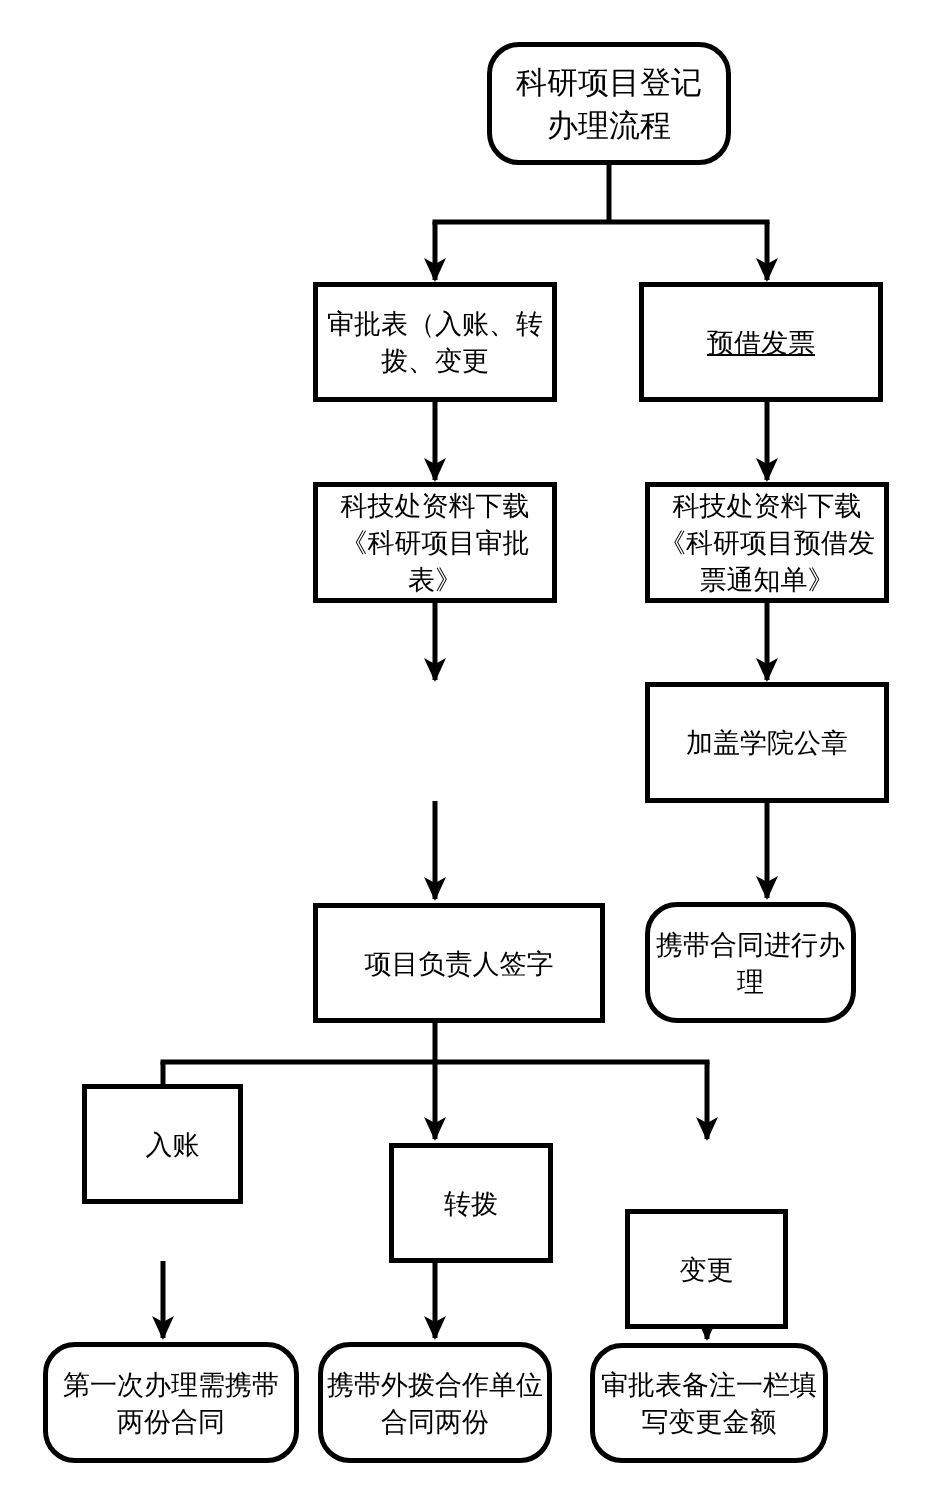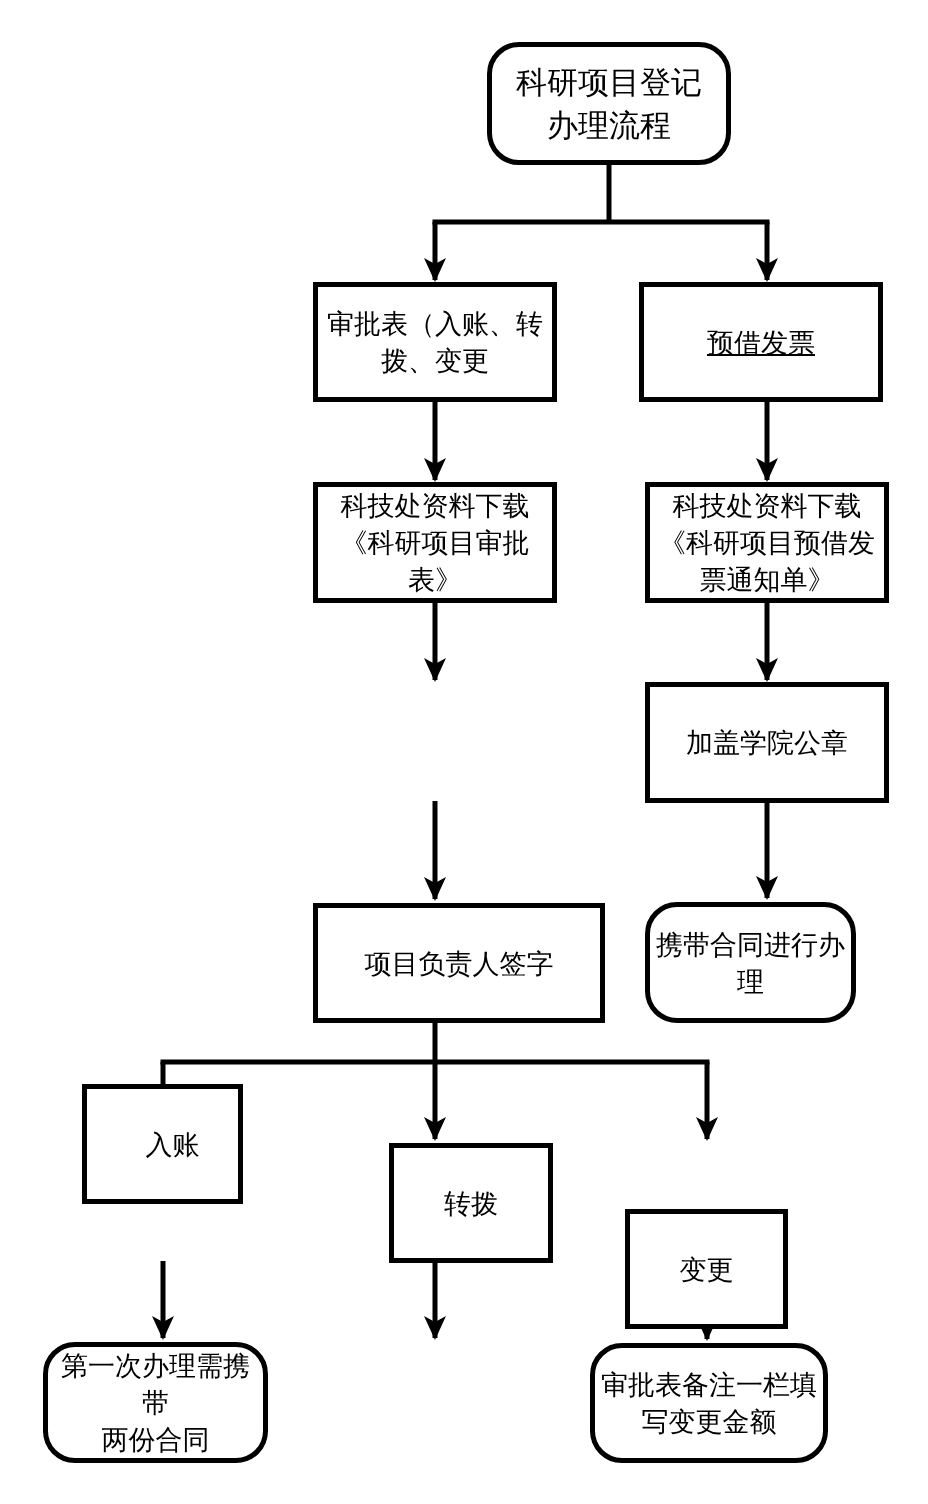--- a/index.html
+++ b/index.html
@@ -45,21 +45,21 @@
   .n-invoice  { left: 639px; top: 282px;  width: 244px; height: 120px; text-decoration: underline; }
   .n-dlleft   { left: 313px; top: 482px;  width: 244px; height: 121px; }
   .n-dlright  { left: 645px; top: 482px;  width: 244px; height: 121px; }
   .n-sealleft { left: 313px; top: 682px;  width: 244px; height: 121px; }
   .n-sealright{ left: 645px; top: 682px;  width: 244px; height: 121px; }
   .n-sign     { left: 313px; top: 903px;  width: 292px; height: 120px; }
   .n-contract { left: 645px; top: 902px;  width: 211px; height: 121px; }
   .n-ruzhang  { left: 82px;  top: 1084px; width: 161px; height: 120px; padding-left: 20px; }
   .n-zhuanbo  { left: 353px; top: 1143px; width: 164px; height: 120px; margin-left: 36px; }
   .n-biangeng { left: 625px; top: 1209px; width: 163px; height: 120px; }
-  .n-first    { left: 43px;  top: 1342px; width: 225px; height: 121px; }
+  .n-first    { left: 43px;  top: 1342px; width: 256px; height: 121px; }
   .n-external { left: 318px; top: 1342px; width: 234px; height: 121px; }
   .n-remark   { left: 590px; top: 1343px; width: 238px; height: 120px; text-align: center; }
 </style>
 </head>
 <body>
 
 <div class="canvas">
 
   <svg class="connector-layer" width="928" height="1504" viewBox="0 0 928 1504" xmlns="http://www.w3.org/2000/svg">
     <defs>
@@ -114,17 +114,19 @@
 
   <div class="node n-ruzhang">入账</div>
 
   <div class="node n-zhuanbo">转拨</div>
 
   <div class="node n-biangeng">变更</div>
 
   <div class="node rounded n-first">第一次办理需携带
 两份合同</div>
 
+  <div class="node rounded n-external">携带外拨合作单位
+合同两份</div>
 
   <div class="node rounded n-remark">审批表备注一栏填
 写变更金额</div>
 
 </div>
 
 </body></html>

